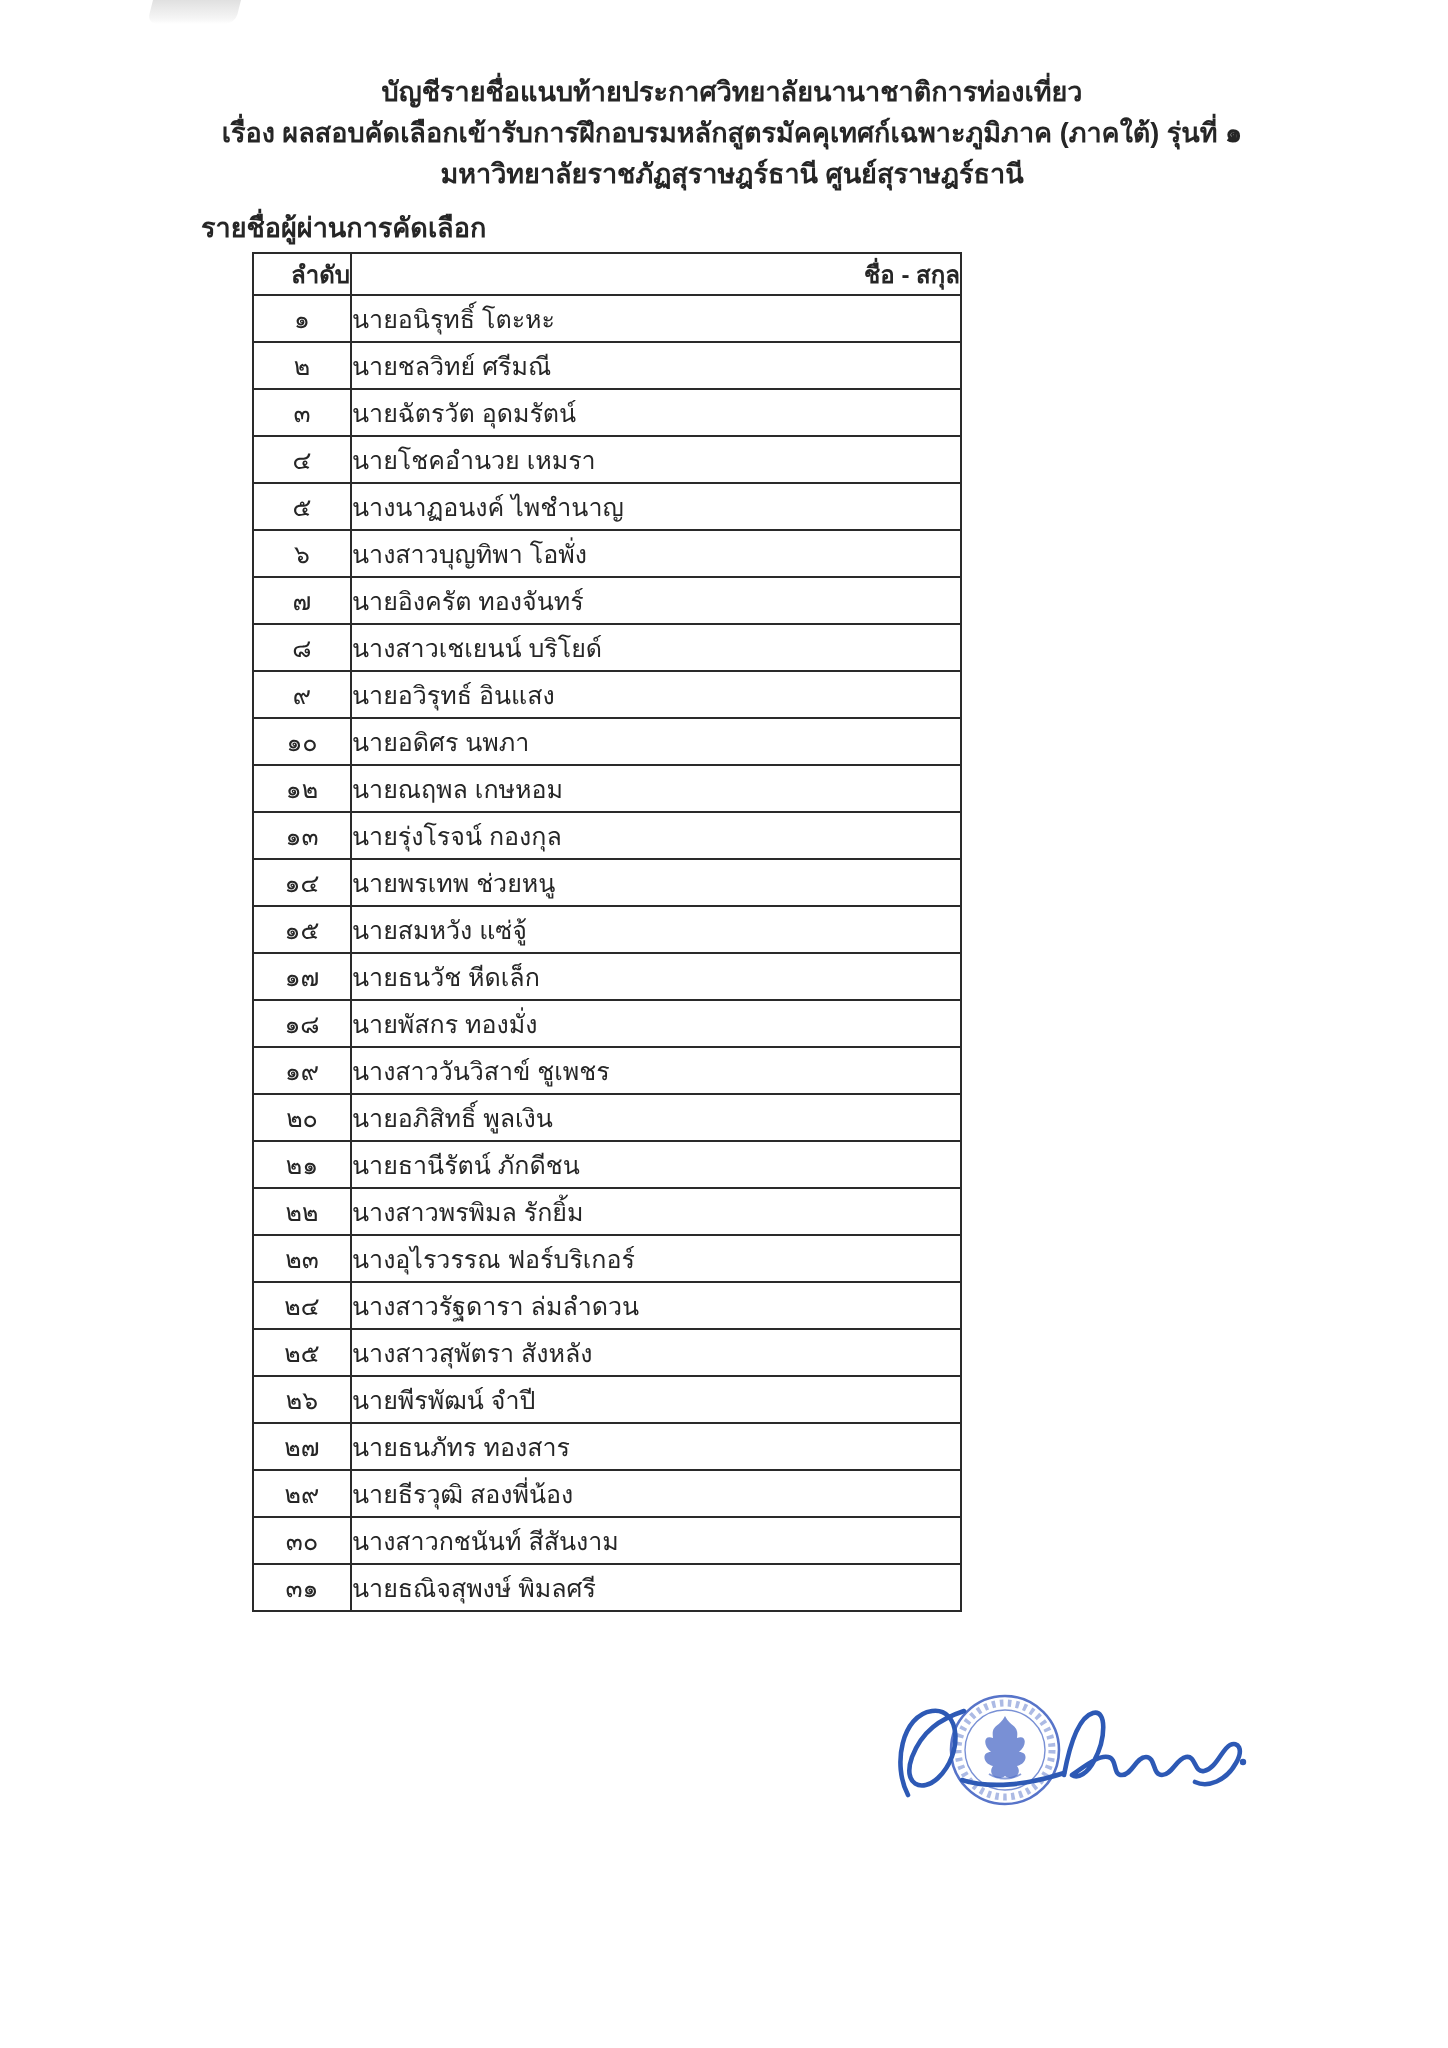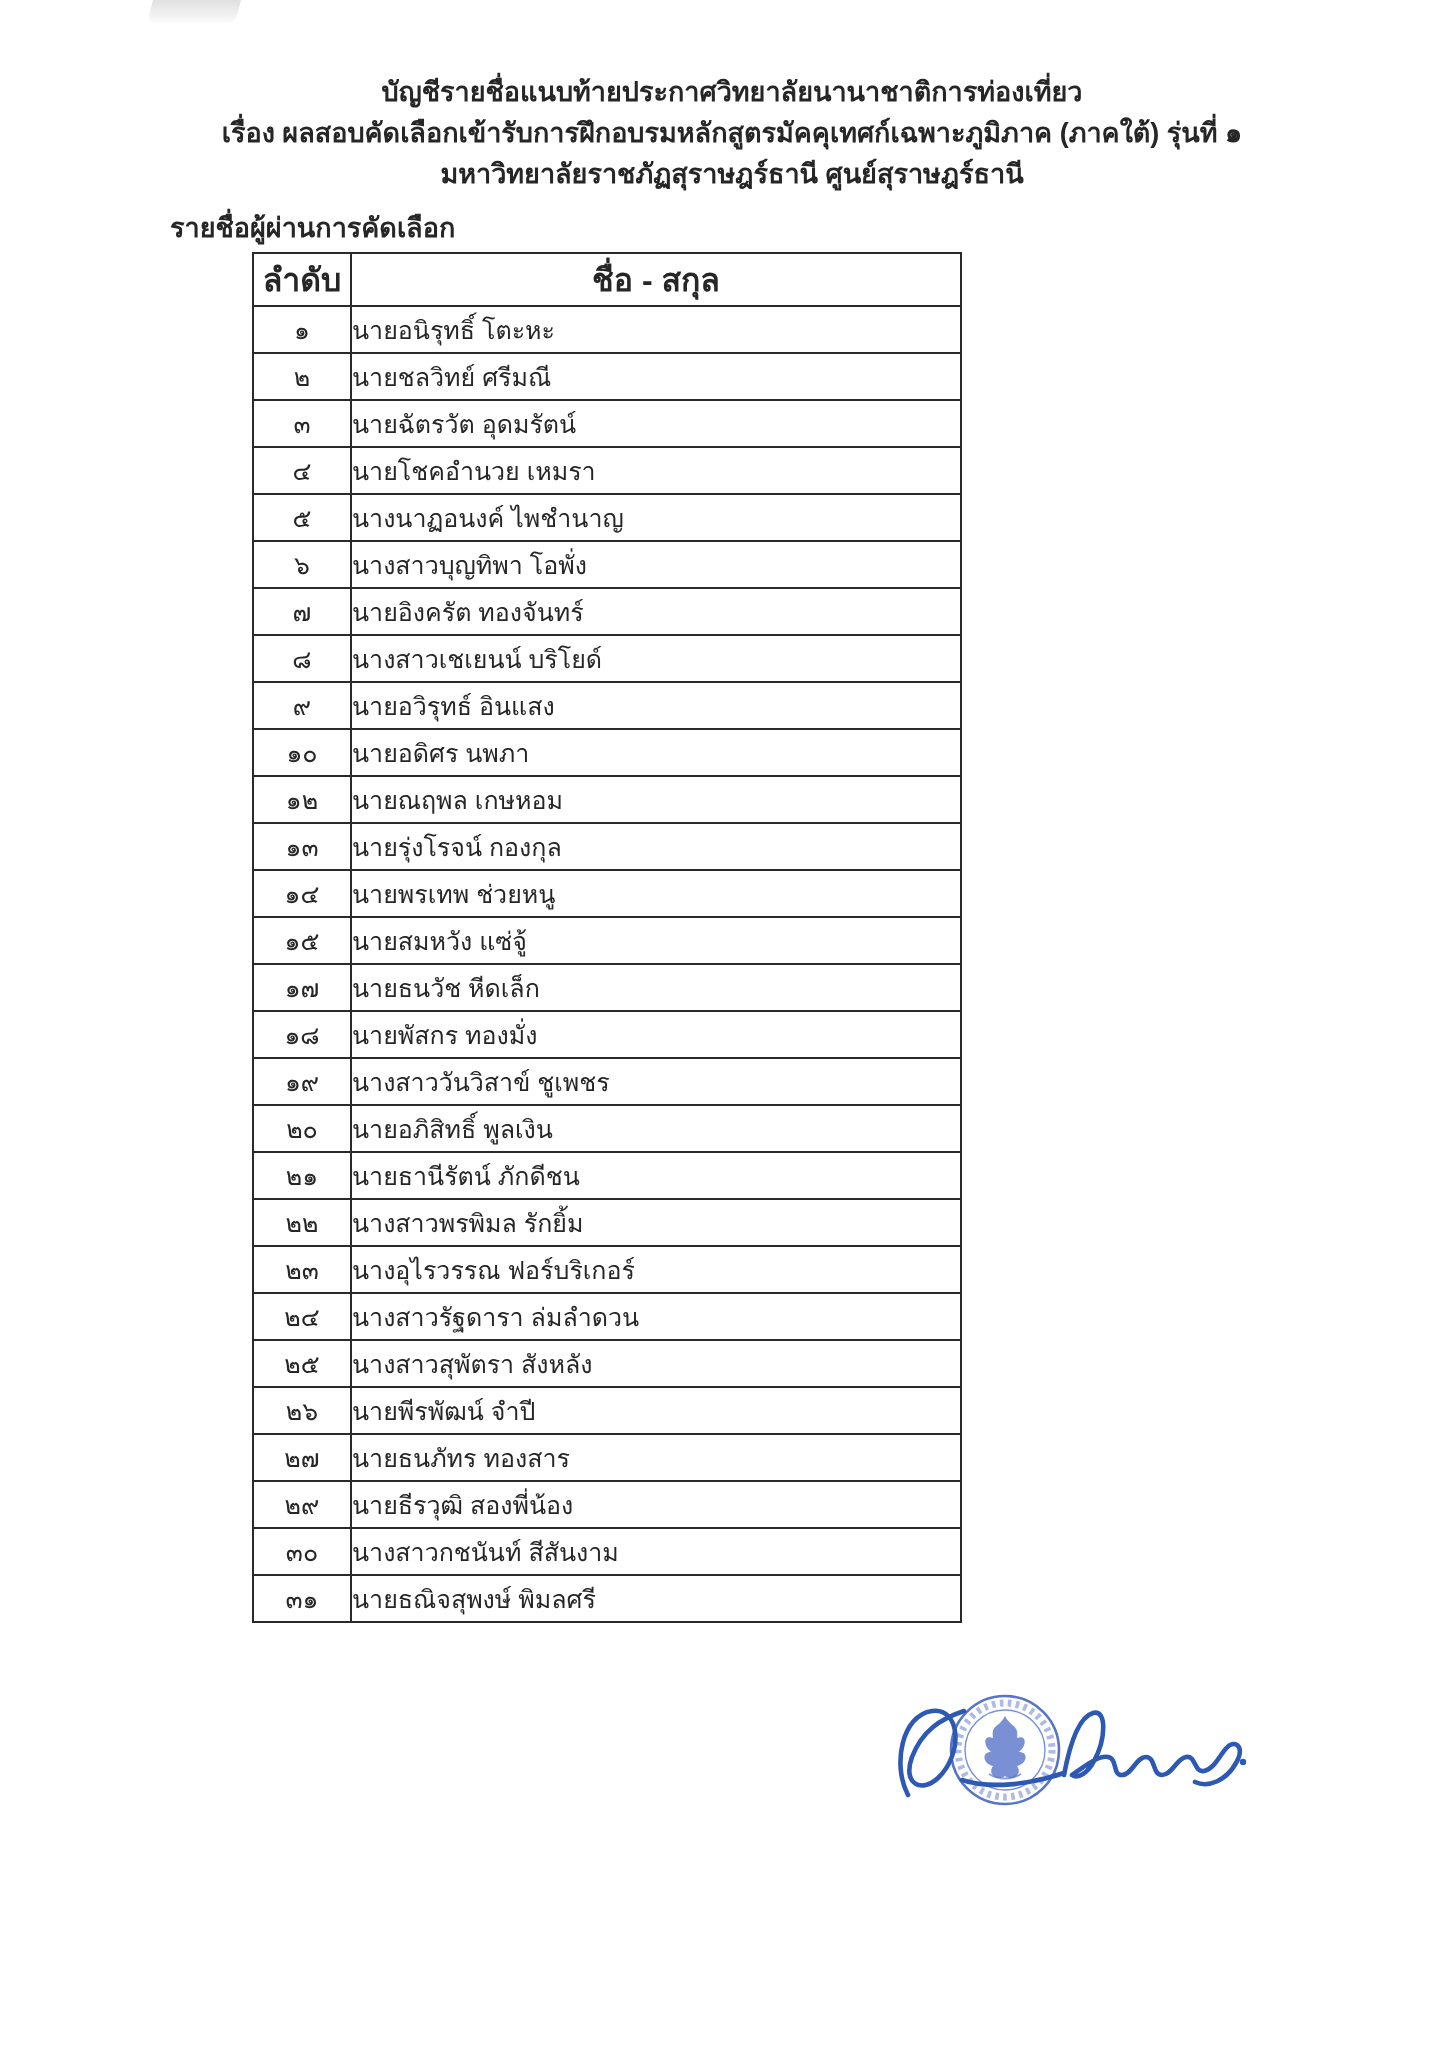--- a/index.html
+++ b/index.html
@@ -14,34 +14,34 @@
   .scan-artifact{
     position:absolute;left:150px;top:0;width:88px;height:24px;
     background:linear-gradient(180deg,#c7c7c7 0%,#efefef 80%,#ffffff 100%);
     opacity:.55;transform:skewX(-14deg);border-radius:0 0 10px 10px;
   }
   .title-block{
     position:absolute;top:72px;left:8px;width:100%;
     text-align:center;font-weight:700;font-size:27px;line-height:41px;
   }
   .section-heading{
-    position:absolute;top:206px;left:170px;
+    position:absolute;top:206px;left:201px;
     font-weight:700;font-size:27px;
   }
   table.roster{
     position:absolute;top:252px;left:252px;width:710px;
     border-collapse:collapse;table-layout:fixed;
     font-size:25px;color:#262626;
   }
   table.roster th,table.roster td{
     border:2px solid #2a2a2a;
     vertical-align:middle;
     padding:0;
   }
-  table.roster th{height:40px;font-weight:700;font-size:32px;text-align:center;}
+  table.roster th{height:40px;font-weight:700;font-size:24px;text-align:right;}
   .col-no{width:96px;text-align:center;height:45px;}
   .col-name{text-align:left;padding-left:17px;height:45px;}
   .signature-wrap{position:absolute;left:878px;top:1683px;width:395px;height:210px;}
 </style>
 </head>
 <body>
 
 <div class="page">
 
   <div class="scan-artifact"></div>

